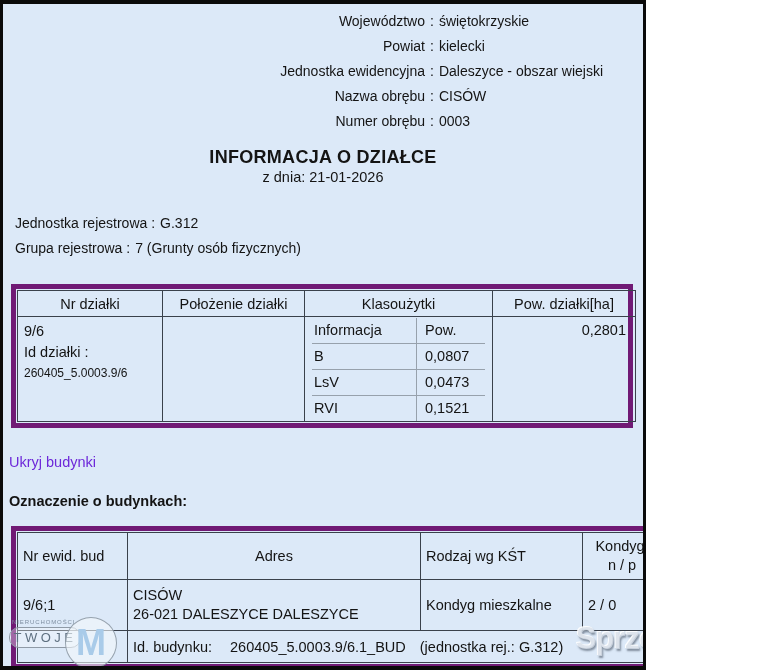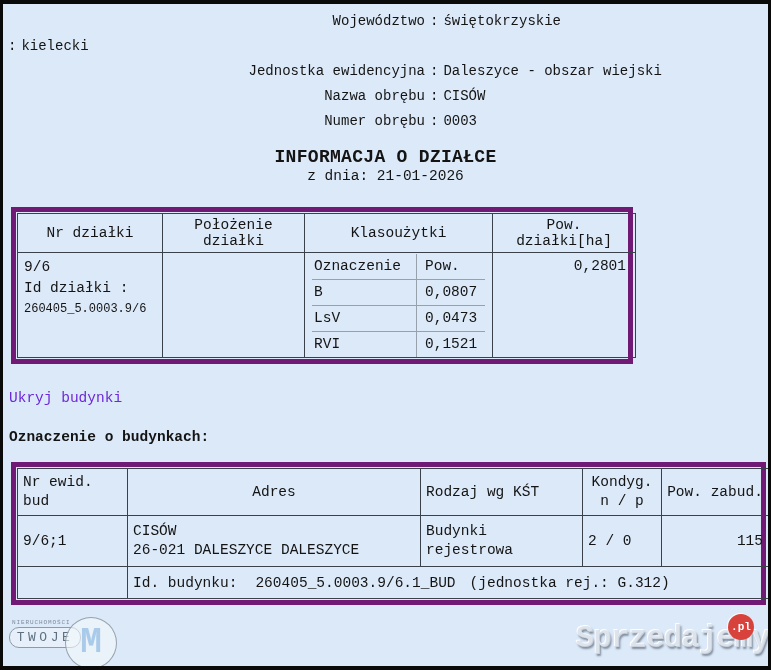--- a/index.html
+++ b/index.html
@@ -1,20 +1,20 @@
 <!DOCTYPE html>
 <html><head>
 <meta charset="utf-8">
 <style>
   html,body { margin:0; padding:0; background:#ffffff; }
   .page {
-    position:relative; width:771px; height:670px; box-sizing:border-box;
+    position:relative; width:646px; height:670px; box-sizing:border-box;
     border:4px solid #0a0a0a; border-left-width:3px; border-right-width:3px;
     background:#dce9f8; overflow:hidden;
-    font-family:Liberation Mono, monospace; font-size:14px; color:#141414;
+    font-family:Liberation Sans, sans-serif; font-size:14px; color:#141414;
   }
   
   .info-block { margin-top:5px; }
   .info-row { display:flex; line-height:25px; }
   .info-label { width:422px; text-align:right; }
   .info-sep { margin:0 5px; }
   .info-value { text-align:left; }
   
   .doc-title { margin-top:13px; text-align:center; font-size:18px; font-weight:bold; letter-spacing:0.3px; }
   .doc-subtitle { margin-top:1px; text-align:center; font-size:14.5px; }
@@ -80,20 +80,21 @@
 
 <div class="page">
 
   <div class="info-block">
     <div class="info-row">
       <span class="info-label">Województwo</span>
         <span class="info-sep">:</span>
         <span class="info-value">świętokrzyskie</span>
     </div>
     <div class="info-row">
+      <span class="info-label">Powiat</span>
         <span class="info-sep">:</span>
         <span class="info-value">kielecki</span>
     </div>
     <div class="info-row">
       <span class="info-label">Jednostka ewidencyjna</span>
         <span class="info-sep">:</span>
         <span class="info-value">Daleszyce - obszar wiejski</span>
     </div>
     <div class="info-row">
       <span class="info-label">Nazwa obrębu</span>
@@ -103,20 +104,28 @@
     <div class="info-row">
       <span class="info-label">Numer obrębu</span>
         <span class="info-sep">:</span>
         <span class="info-value">0003</span>
     </div>
   </div>
 
   <div class="doc-title">INFORMACJA O DZIAŁCE</div>
   <div class="doc-subtitle">z dnia: 21-01-2026</div>
 
+  <div class="registry">
+    <div>
+      <span>Jednostka rejestrowa :</span><span class="reg-val">G.312</span>
+    </div>
+    <div>
+      <span class="reg-label2">Grupa rejestrowa :</span><span class="reg-val">7 (Grunty osób fizycznych)</span>
+    </div>
+  </div>
 
   <div class="tbl-wrap wrap-plot">
     <table>
       <colgroup>
           <col style="width:145px">
           <col style="width:142px">
           <col style="width:188px">
           <col style="width:143px">
         </colgroup>
       <tbody>
@@ -130,21 +139,21 @@
         <td class="cell-nr">
           <div>9/6</div>
           <div>Id działki :</div>
           <div class="plot-id-small">260405_5.0003.9/6</div>
         </td>
         <td></td>
         <td class="cell-klaso">
           <table class="landuse">
             <tbody>
                   <tr>
-              <td class="lu-c1">Oznaczenie</td>
+              <td class="lu-c1">Informacja</td>
               <td class="lu-c2">Pow.</td>
             </tr>
             <tr>
               <td class="lu-c1">B</td>
               <td class="lu-c2">0,0807</td>
             </tr>
             <tr>
               <td class="lu-c1">LsV</td>
               <td class="lu-c2">0,0473</td>
             </tr>
@@ -184,21 +193,21 @@
           <div>n / p</div>
         </td>
         <td class="bh-c5">Pow. zabud.</td>
       </tr>
       <tr class="bld-body">
         <td class="bb-c1">9/6;1</td>
         <td class="bb-c2">
           <div>CISÓW</div>
           <div>26-021 DALESZYCE DALESZYCE</div>
         </td>
-        <td class="bb-c3">Budynki rejestrowa</td>
+        <td class="bb-c3">Kondyg mieszkalne</td>
         <td class="bb-c4">2 / 0</td>
         <td class="bb-c5">115</td>
       </tr>
       <tr class="bld-foot">
         <td></td>
         <td colspan="4" class="bf-content">
           <span class="bf-label">Id. budynku:</span><span class="bf-id">260405_5.0003.9/6.1_BUD</span><span>(jednostka rej.: G.312)</span>
         </td>
       </tr>
     </tbody>

